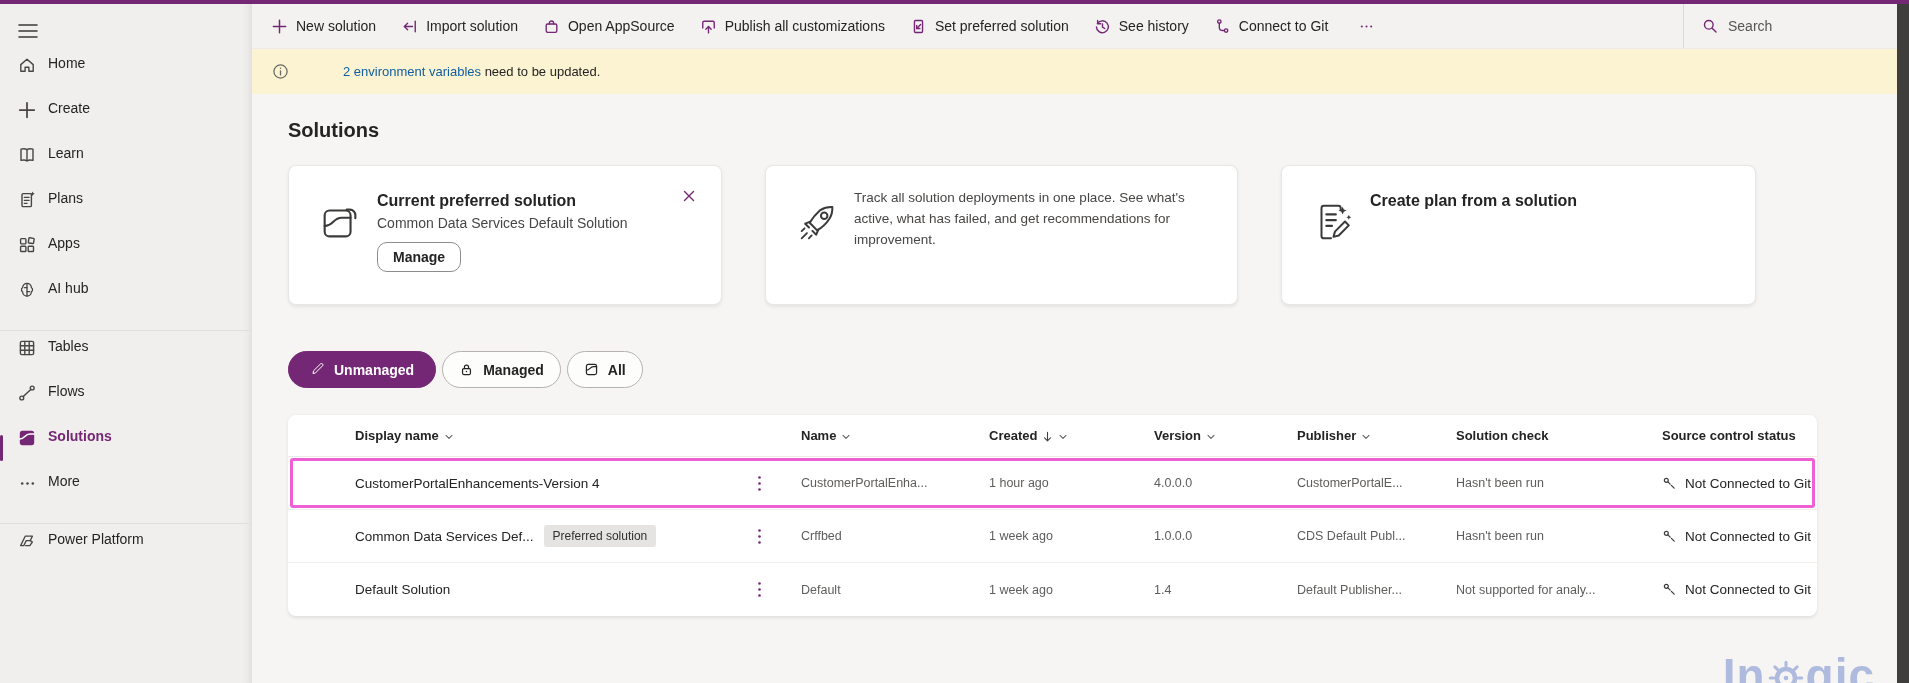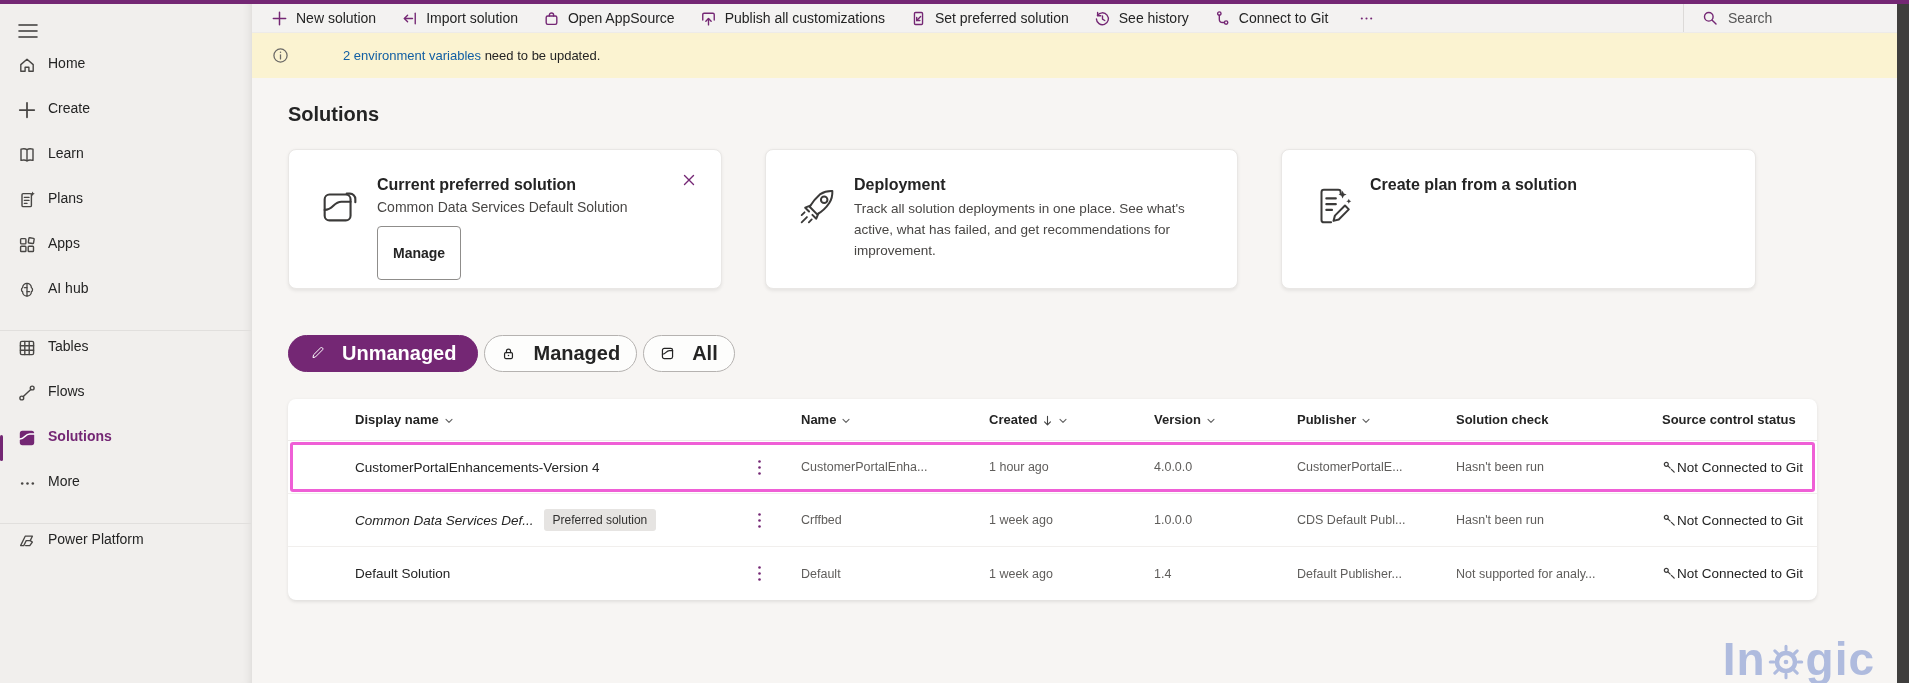--- a/index.html
+++ b/index.html
@@ -34,21 +34,21 @@
   .nav-item.selected .icon { color:#742774; }
   .nav-item.selected::before {
     content:''; position:absolute; left:0; top:7px; bottom:7px; width:3px; background:#742774; border-radius:2px;
   }
   .nav-divider { height:1px; background:#e1dfdd; margin:10px 0 7px 0; }
 
   
   .main { position:absolute; left:252px; top:4px; right:12px; bottom:0; background:#f7f5f3; }
 
   .toolbar {
-    height:29px; background:#f3f2f1; display:flex; align-items:center;
+    height:45px; background:#f3f2f1; display:flex; align-items:center;
     padding-left:19px; gap:25px; position:relative; border-bottom:1px solid #edebe9;
   }
   .tb-item { display:flex; align-items:center; gap:8px; font-size:14px; color:#242424; cursor:pointer; white-space:nowrap; }
   .tb-item .icon { width:17px; height:17px; color:#742774; }
   .tb-overflow { width:26px; display:flex; justify-content:center; color:#742774; cursor:pointer; }
   .searchbox {
     position:absolute; right:14px; top:0; bottom:0; width:200px;
     border-left:1px solid #dcdad8; display:flex; align-items:center; padding-left:18px; gap:10px;
     color:#555; font-size:14px; cursor:text;
   }
@@ -66,48 +66,48 @@
     height:140px; background:#fff; border:1px solid #e9e7e5; border-radius:8px;
     box-shadow:0 1.6px 3.6px rgba(0,0,0,.07); padding:22px 22px 0 28px;
     display:flex; gap:14px; position:relative;
   }
   .card .icon-lg { width:46px; height:46px; color:#3b3a39; margin-top:12px; }
   .card-text { min-width:0; }
   .card-title { font-size:16px; font-weight:700; color:#242424; margin:4px 0 5px 0; }
   .card-sub { font-size:14px; color:#484644; }
   .card-body { font-size:13.5px; color:#484644; line-height:1.55; }
   .card-btn {
-    margin-top:11px; display:inline-block; background:#fff; border:1px solid #8f8d8b; border-radius:4px;
-    padding:18px 15px; font-size:14px; font-weight:700; color:#242424; cursor:pointer; font-family:inherit;
+    margin-top:11px; display:inline-block; background:#fff; border:1px solid #8f8d8b; border-radius:10px;
+    padding:6px 15px; font-size:14px; font-weight:700; color:#242424; cursor:pointer; font-family:inherit;
   }
   .card-close { position:absolute; top:22px; right:24px; width:16px; height:16px; color:#742774; cursor:pointer; background:none; border:none; padding:0; }
 
   .pills { margin-top:46px; display:flex; gap:6px; }
-  .pill { height:37px; border-radius:19px; display:flex; align-items:center; gap:17px; font-size:20px; font-weight:700; cursor:pointer; }
+  .pill { height:37px; border-radius:19px; display:flex; align-items:center; gap:9px; font-size:14px; font-weight:700; cursor:pointer; }
   .pill .icon { width:15px; height:15px; }
   .pill.selected { background:#742774; color:#fff; padding:0 21px; border:1px solid #742774; }
   .pill.unselected { background:#fdfdfc; border:1px solid #b5b2b0; color:#242424; padding:0 16px; }
 
   .table-card {
     margin-top:27px; width:1529px; background:#fff; border-radius:8px;
     box-shadow:0 1.6px 3.6px rgba(0,0,0,.09); position:relative; z-index:1;
   }
   .tgrid { display:grid; grid-template-columns:446px 188px 165px 143px 159px 206px auto; padding-left:67px; align-items:center; }
   .thead { height:42px; border-bottom:1px solid #eceae8; }
   .th { display:flex; align-items:center; gap:5px; font-size:13px; font-weight:700; color:#242424; cursor:pointer; }
   .th .chev { width:10px; height:10px; color:#616161; margin-top:2px; }
   .th .sort { width:11px; height:11px; color:#424242; margin-top:2px; }
   .trow { height:53px; border-bottom:1px solid #f1efed; position:relative; cursor:pointer; }
   .trow:last-child { border-bottom:none; }
   .trow.hl::after { content:''; position:absolute; inset:1px 2px; border:3px solid #ef5fd6; border-radius:3px; pointer-events:none; }
   .cell { font-size:12.5px; color:#5f5d5b; white-space:nowrap; overflow:hidden; }
   .cell-display { display:flex; align-items:center; font-size:13.5px; color:#242424; padding-right:33px; }
   .badge { background:#e6e4e2; color:#323130; font-size:12px; font-weight:400; padding:4px 9px; border-radius:3px; margin-left:10px; white-space:nowrap; }
   .more-btn { margin-left:auto; width:18px; height:22px; display:flex; align-items:center; justify-content:center; color:#742774; cursor:pointer; background:none; border:none; padding:0; }
-  .cell-source { display:flex; align-items:center; gap:0; font-size:13.5px; color:#242424; }
+  .cell-source { display:flex; align-items:center; gap:8px; font-size:13.5px; color:#242424; }
   .cell-source .icon { width:15px; height:15px; color:#3b3a39; }
 
   .watermark {
     position:absolute; right:22px; bottom:10px; z-index:3;
     font-size:46px; font-weight:800; letter-spacing:1px;
     color:#a3b2db; opacity:.85; display:flex; align-items:center; pointer-events:none;
   }
   .watermark .gear { width:36px; height:36px; margin:6px 2px 0 2px; }
 </style>
 </head>
@@ -356,21 +356,20 @@
           <span class="icon icon-lg" style="width:46px;height:46px">
             <svg width="100%" height="100%" viewBox="0 0 48 48" fill="none" stroke="currentColor" stroke-linecap="round" stroke-linejoin="round" stroke-width="2.1">
               <path d="M27.5 10.5C33 7 40 7.3 40 7.3s.4 7-3.2 12.5c-2.6 4-7.6 8.9-12.6 11.9l-7.9-7.9c3-5 7.7-10.2 11.2-13.3z"></path>
               <circle cx="31.5" cy="16.5" r="3.4"></circle>
               <path d="M17 22.5l-5.3 2.2 4 4"></path>
               <path d="M25.4 30.9l-2.2 5.3-4-4"></path>
               <path d="M13.5 34.5 8 40M11 29.5l-3 3M18.5 37l-3 3" stroke-width="1.9"></path>
             </svg>
           </span>
           <div class="card-text">
-            <div class="card-title">Deployment</div>
             <div class="card-body">Track all solution deployments in one place. See what's active, what has failed, and get recommendations for improvement.</div>
           </div>
         </div>
         <div class="card" style="width:475px">
           <span class="icon icon-lg" style="width:46px;height:46px">
             <svg width="100%" height="100%" viewBox="0 0 48 48" fill="none" stroke="currentColor" stroke-linecap="round" stroke-linejoin="round" stroke-width="2.1">
               <path d="M32 10v-1.5a2.5 2.5 0 0 0-2.5-2.5h-15A2.5 2.5 0 0 0 12 8.5v29a2.5 2.5 0 0 0 2.5 2.5H22"></path>
               <path d="M17 15h10M17 21h10M17 27h6"></path>
               <path d="M36.5 22.5 26 33l-1.5 5.5L30 37 40.5 26.5z"></path>
               <path d="M34 7l1.3 2.9L38.2 11l-2.9 1.3L34 15.2 32.7 12.3 29.8 11l2.9-1.1z" fill="currentColor" stroke="none"></path>
@@ -490,21 +489,21 @@
                   <circle cx="4.6" cy="4.6" r="2.1"></circle>
                   <path d="M6.3 6.3l2.4 2.4"></path>
                   <path d="M10 10l3 3"></path>
                 </svg>
               </span>
               <span>Not Connected to Git</span>
             </div>
           </div>
           <div class="tgrid trow">
             <div class="cell-display">
-              <span style="overflow:hidden;text-overflow:ellipsis;font-style:italic;">Common Data Services Def...</span>
+              <span style="overflow:hidden;text-overflow:ellipsis;">Common Data Services Def...</span>
               <span class="badge">Preferred solution</span>
               <button class="more-btn">
                 <svg width="5" height="17" viewBox="0 0 5 17" fill="currentColor">
                   <circle cx="2.5" cy="2.5" r="1.3"></circle>
                   <circle cx="2.5" cy="8.5" r="1.3"></circle>
                   <circle cx="2.5" cy="14.5" r="1.3"></circle>
                 </svg>
               </button>
             </div>
             <div class="cell">Crffbed</div>

